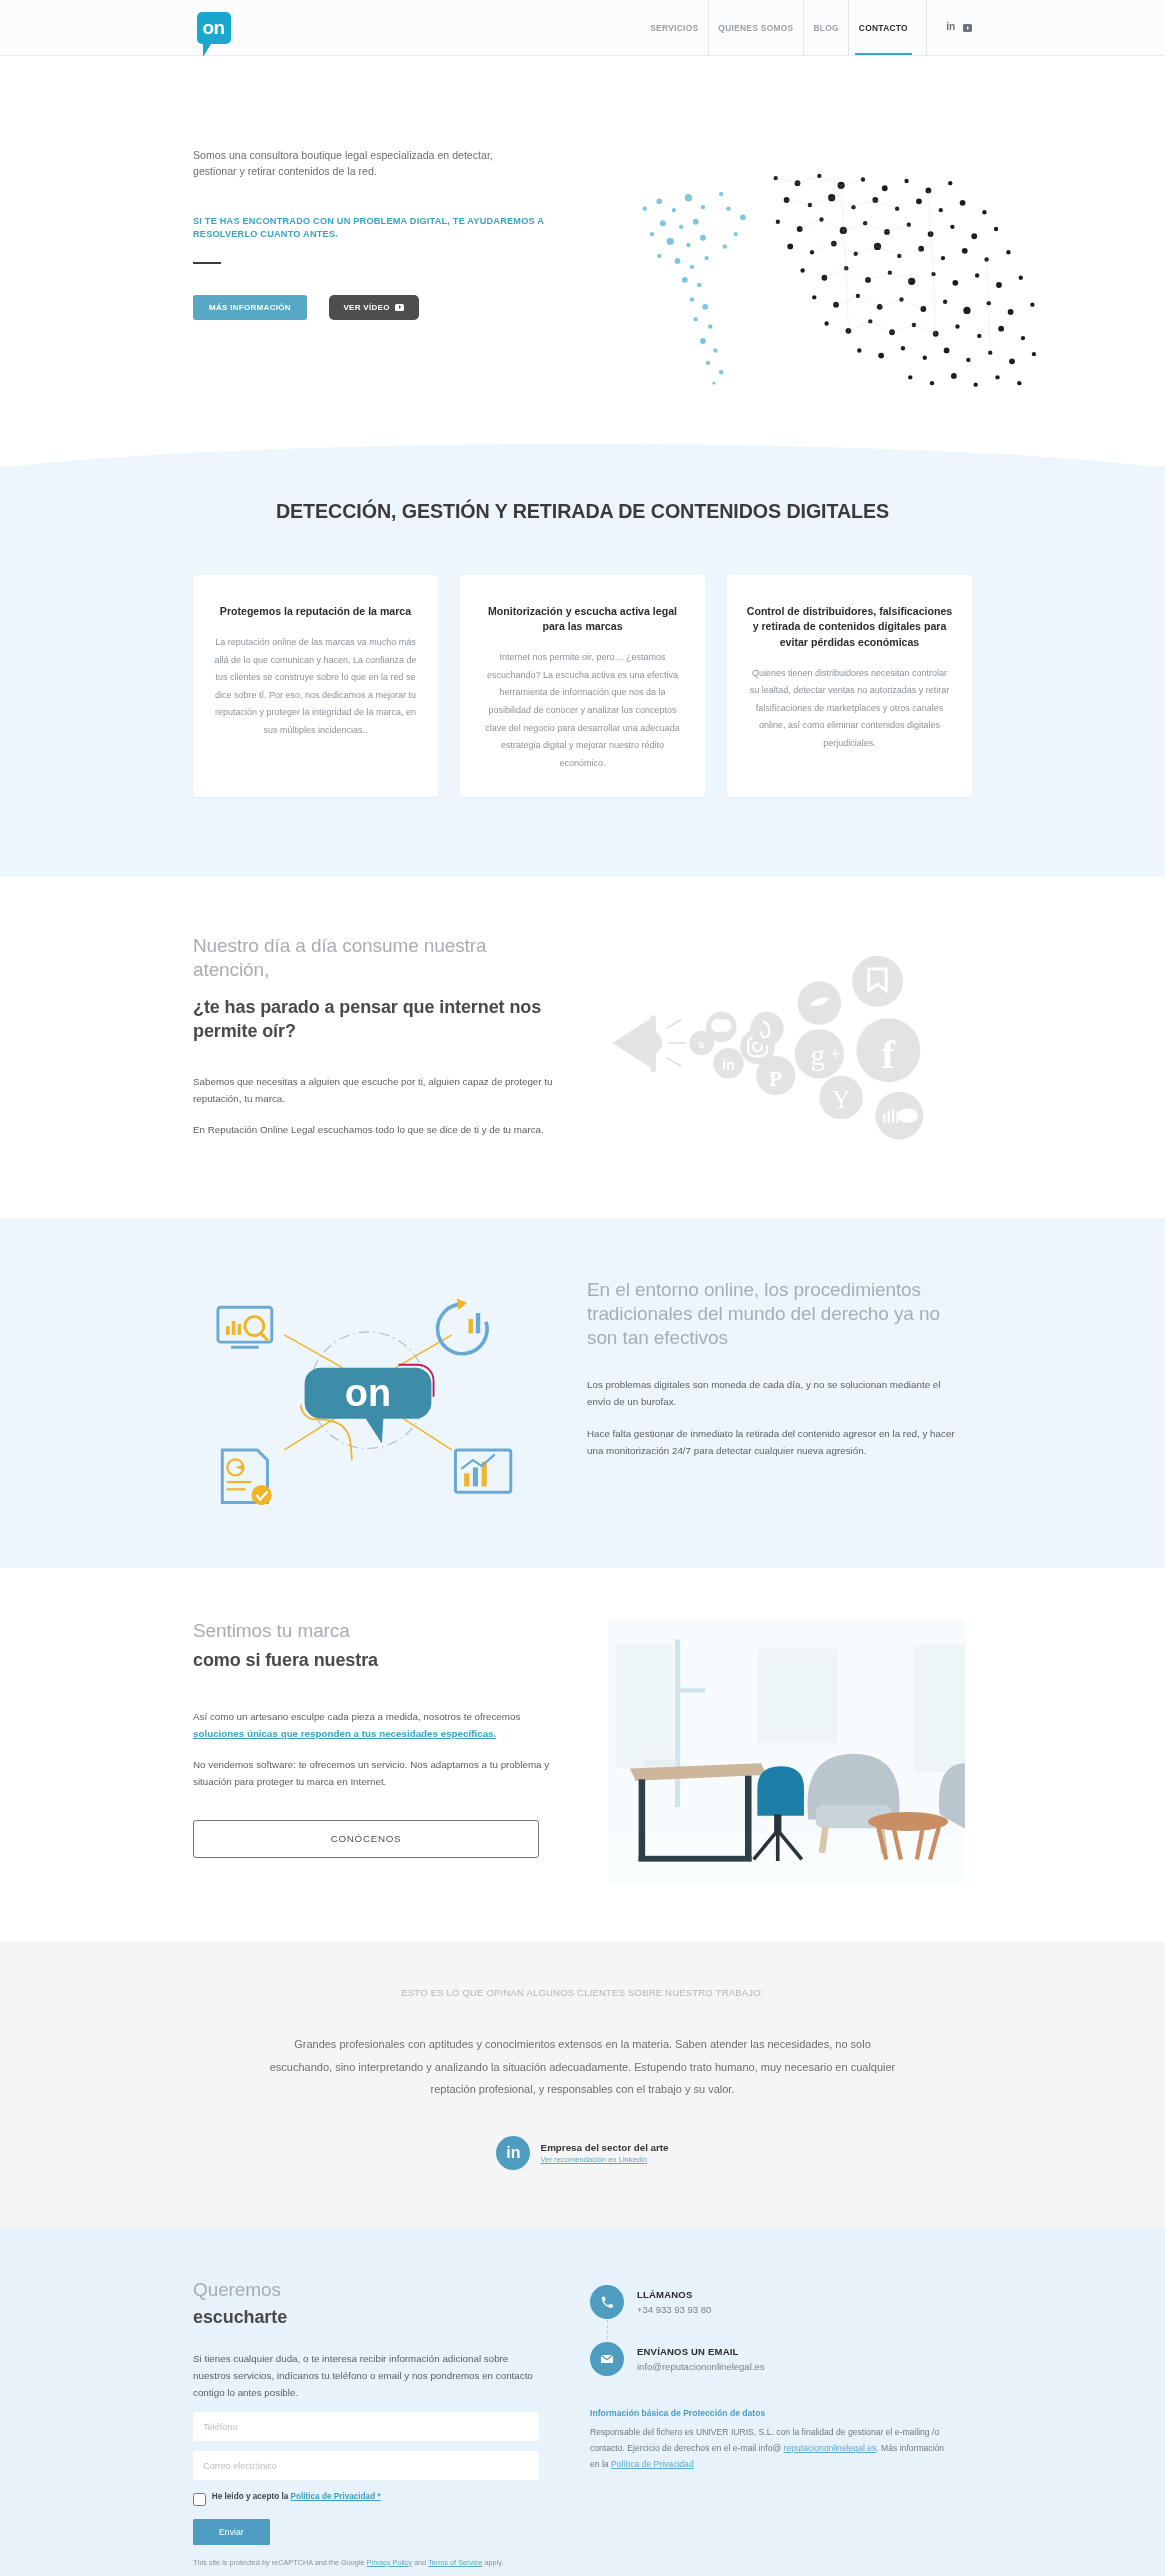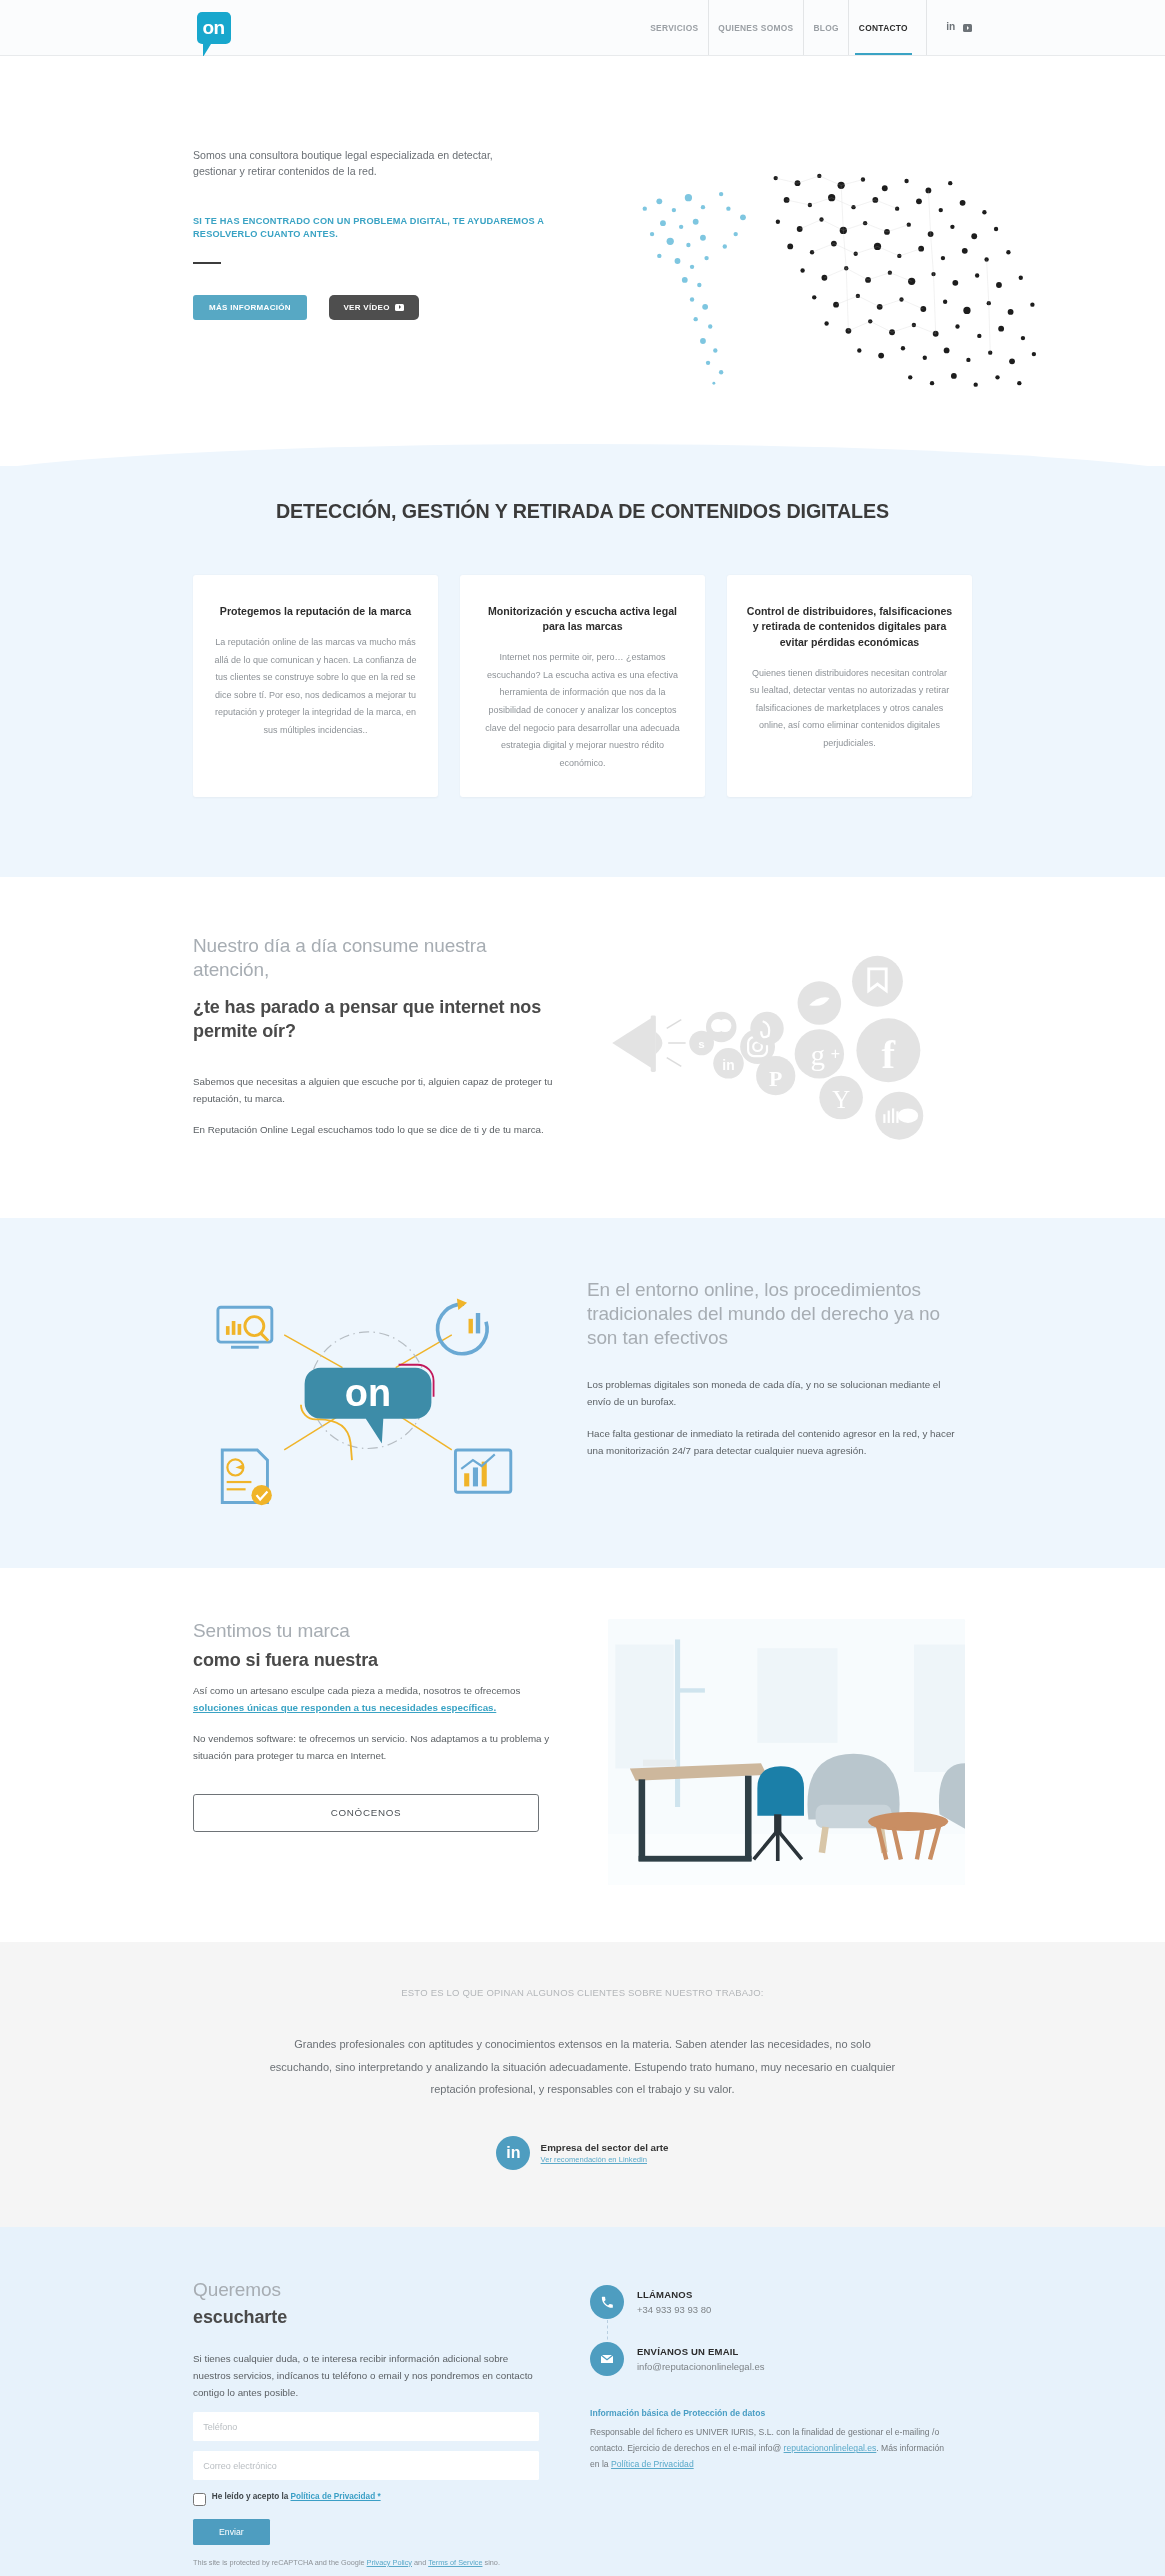--- a/index.html
+++ b/index.html
@@ -488,21 +488,21 @@
       <p class="p-body">Hace falta gestionar de inmediato la retirada del contenido agresor en la red, y hacer una monitorización 24/7 para detectar cualquier nueva agresión.</p>
     </div>
   </div>
 </div>
 
 <div class="sec-white2">
   <div class="wrap two-col">
     <div class="col-text">
       <div class="h-light">Sentimos tu marca</div>
       <div class="h-bold" style="margin-top:5.8px">como si fuera nuestra</div>
-      <p class="p-body" style="margin-top:11px">
+      <p class="p-body" style="margin-top:37px">
         <span>Así como un artesano esculpe cada pieza a medida, nosotros te ofrecemos </span><a class="link-blue" href="#">soluciones únicas que responden a tus necesidades específicas.</a>
       </p>
       <p class="p-body">No vendemos software: te ofrecemos un servicio. Nos adaptamos a tu problema y situación para proteger tu marca en Internet.</p>
       <button class="btn-outline">CONÓCENOS</button>
     </div>
     <div class="office-photo">
       <svg viewBox="0 0 490 365" width="357" height="266">
         <rect width="490" height="365" fill="#f7fbfd"></rect>
         <g fill="#eef5f9">
           <rect x="10" y="35" width="80" height="170"></rect>
@@ -566,21 +566,21 @@
       <div class="h-bold" style="margin-top:4.4px">escucharte</div>
       <p class="p-body" style="margin-top:22px">Si tienes cualquier duda, o te interesa recibir información adicional sobre nuestros servicios, indícanos tu teléfono o email y nos pondremos en contacto contigo lo antes posible.</p>
       <input class="field" placeholder="Teléfono" style="">
       <input class="field" placeholder="Correo electrónico" style="">
       <label class="consent">
         <input type="checkbox" style="">
         <span><span>He leído y acepto la </span><a href="#">Política de Privacidad *</a></span>
       </label>
       <button class="btn-send">Enviar</button>
       <div class="recaptcha">
-        <span>This site is protected by reCAPTCHA and the Google </span><a href="#">Privacy Policy</a><span> and </span><a href="#">Terms of Service</a><span> sino.</span>
+        <span>This site is protected by reCAPTCHA and the Google </span><a href="#">Privacy Policy</a><span> and </span><a href="#">Terms of Service</a><span> apply.</span>
       </div>
     </div>
     <div class="contact-right">
       <div class="cinfo">
         <div class="cicon">
           <svg width="14.6" height="14.6" viewBox="0 0 24 24" fill="#fff">
               <path d="M6.6 10.8c1.4 2.8 3.8 5.1 6.6 6.6l2.2-2.2c.3-.3.7-.4 1-.2 1.2.4 2.4.6 3.7.6.6 0 1 .4 1 1V20c0 .6-.4 1-1 1C10.6 21 3 13.4 3 4c0-.6.4-1 1-1h3.5c.6 0 1 .4 1 1 0 1.3.2 2.5.6 3.7.1.3 0 .7-.2 1l-2.3 2.1z"></path>
             </svg>
         </div>
         <div>

